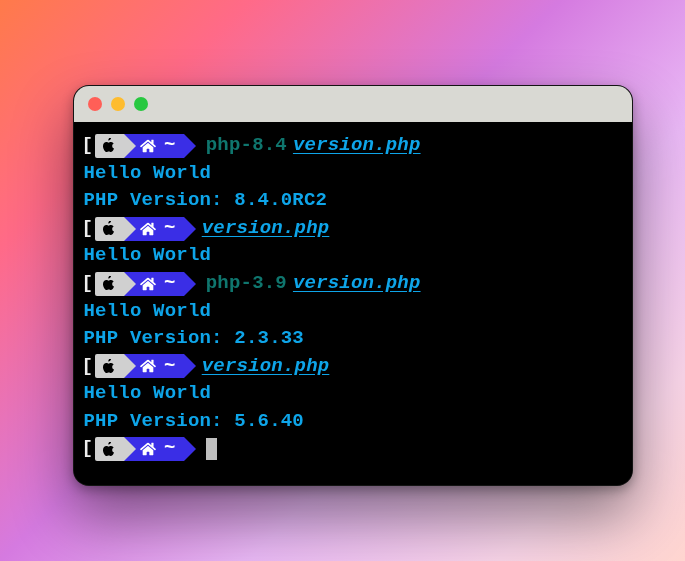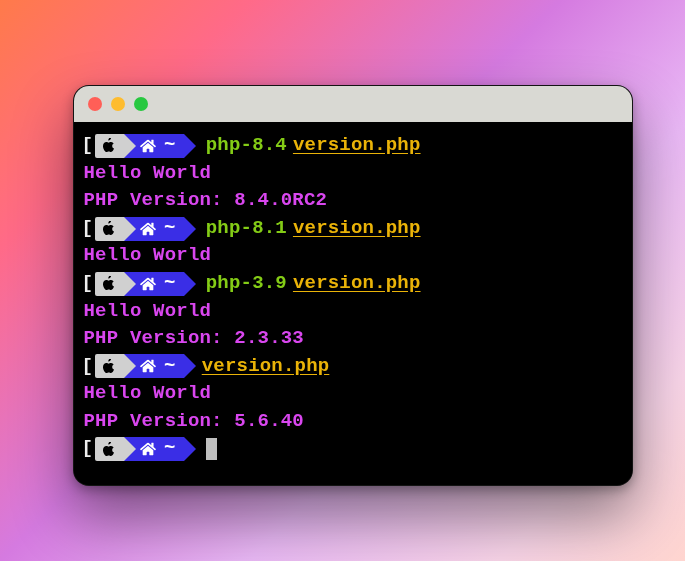--- a/index.html
+++ b/index.html
@@ -65,23 +65,23 @@
   }
   .dir-seg svg { width: 16px; height: 16px; display:block; }
   .dir-tilde { font-weight: 800; }
   .dir-arrow {
     width: 0; height: 0;
     border-top: 12px solid transparent;
     border-bottom: 12px solid transparent;
     border-left: 12px solid #3a2ee6;
     margin-right: 6px;
   }
-  .cmd { color: #84cc16; margin: 0 6px 0 4px; }
-  .arg { color: #eab308; text-decoration: underline; text-underline-offset: 3px; }
-  .out { color: #d946ef; font-weight: 700; padding-left: 2px; }
+  .cmd { color: #0f766e; margin: 0 6px 0 4px; }
+  .arg { color: #0ea5e9; text-decoration: underline; text-underline-offset: 3px; font-style: italic; }
+  .out { color: #0ea5e9; font-weight: 700; padding-left: 2px; }
   .cursor {
     display: inline-block; width: 11px; height: 22px;
     background: #bfbfbf; margin-left: 4px; vertical-align: -3px;
   }
 </style>
 </head>
 <body>
 
 <div class="window">
   <div class="titlebar">
@@ -94,21 +94,21 @@
               <path d="M318.7 268.7c-.2-36.7 16.4-64.4 50-84.8-18.8-26.9-47.2-41.7-84.7-44.6-35.5-2.8-74.3 20.7-88.5 20.7-15 0-49.4-19.7-76.4-19.7C63.3 141.2 4 184.8 4 273.5q0 39.3 14.4 81.2c12.8 36.7 59 126.7 107.2 125.2 25.2-.6 43-17.9 75.8-17.9 31.8 0 48.3 17.9 76.4 17.9 48.6-.7 90.4-82.5 102.6-119.3-65.2-30.7-61.7-90-61.7-91.9zM256 54c20-24 32-57 28-86-26 2-56 18-74 40-16 20-30 50-26 80 28 2 54-14 72-34z"></path>
             </svg></span></span><span class="os-arrow"></span><span class="seg dir-seg"><span><svg viewBox="0 0 576 512" fill="currentColor">
               <path d="M280.4 148.3L96 300.1V464a16 16 0 0016 16l112.1-.3a16 16 0 0015.9-16V368a16 16 0 0116-16h64a16 16 0 0116 16v95.6a16 16 0 0016 16.1L464 480a16 16 0 0016-16V300L295.7 148.3a12.2 12.2 0 00-15.3 0zM571.6 251.5L488 182.6V44.1a12 12 0 00-12-12h-56a12 12 0 00-12 12v72.6L318.5 43a48 48 0 00-61 0L4.3 251.5a12 12 0 00-1.6 16.9l25.5 31a12 12 0 0016.9 1.6l235.2-193.7a12.2 12.2 0 0115.3 0L530.9 301a12 12 0 0016.9-1.6l25.5-31a12 12 0 00-1.7-16.9z"></path>
             </svg></span><span class="dir-tilde">~</span></span><span class="dir-arrow"></span><span class="cmd">php-8.4</span> <span class="arg">version.php</span></div>
       <div class="row out">Hello World</div>
       <div class="row out">PHP Version: 8.4.0RC2</div>
       <div class="row"><span class="bracket">[</span><span class="seg os-seg"><span><svg viewBox="0 0 384 512" fill="currentColor">
               <path d="M318.7 268.7c-.2-36.7 16.4-64.4 50-84.8-18.8-26.9-47.2-41.7-84.7-44.6-35.5-2.8-74.3 20.7-88.5 20.7-15 0-49.4-19.7-76.4-19.7C63.3 141.2 4 184.8 4 273.5q0 39.3 14.4 81.2c12.8 36.7 59 126.7 107.2 125.2 25.2-.6 43-17.9 75.8-17.9 31.8 0 48.3 17.9 76.4 17.9 48.6-.7 90.4-82.5 102.6-119.3-65.2-30.7-61.7-90-61.7-91.9zM256 54c20-24 32-57 28-86-26 2-56 18-74 40-16 20-30 50-26 80 28 2 54-14 72-34z"></path>
             </svg></span></span><span class="os-arrow"></span><span class="seg dir-seg"><span><svg viewBox="0 0 576 512" fill="currentColor">
               <path d="M280.4 148.3L96 300.1V464a16 16 0 0016 16l112.1-.3a16 16 0 0015.9-16V368a16 16 0 0116-16h64a16 16 0 0116 16v95.6a16 16 0 0016 16.1L464 480a16 16 0 0016-16V300L295.7 148.3a12.2 12.2 0 00-15.3 0zM571.6 251.5L488 182.6V44.1a12 12 0 00-12-12h-56a12 12 0 00-12 12v72.6L318.5 43a48 48 0 00-61 0L4.3 251.5a12 12 0 00-1.6 16.9l25.5 31a12 12 0 0016.9 1.6l235.2-193.7a12.2 12.2 0 0115.3 0L530.9 301a12 12 0 0016.9-1.6l25.5-31a12 12 0 00-1.7-16.9z"></path>
-            </svg></span><span class="dir-tilde">~</span></span><span class="dir-arrow"></span><span class="cmd">php-8.1</span> <span class="arg">version.php</span></div>
+            </svg></span><span class="dir-tilde">~</span></span><span class="dir-arrow"></span> <span class="arg">version.php</span></div>
       <div class="row out">Hello World</div>
       <div class="row"><span class="bracket">[</span><span class="seg os-seg"><span><svg viewBox="0 0 384 512" fill="currentColor">
               <path d="M318.7 268.7c-.2-36.7 16.4-64.4 50-84.8-18.8-26.9-47.2-41.7-84.7-44.6-35.5-2.8-74.3 20.7-88.5 20.7-15 0-49.4-19.7-76.4-19.7C63.3 141.2 4 184.8 4 273.5q0 39.3 14.4 81.2c12.8 36.7 59 126.7 107.2 125.2 25.2-.6 43-17.9 75.8-17.9 31.8 0 48.3 17.9 76.4 17.9 48.6-.7 90.4-82.5 102.6-119.3-65.2-30.7-61.7-90-61.7-91.9zM256 54c20-24 32-57 28-86-26 2-56 18-74 40-16 20-30 50-26 80 28 2 54-14 72-34z"></path>
             </svg></span></span><span class="os-arrow"></span><span class="seg dir-seg"><span><svg viewBox="0 0 576 512" fill="currentColor">
               <path d="M280.4 148.3L96 300.1V464a16 16 0 0016 16l112.1-.3a16 16 0 0015.9-16V368a16 16 0 0116-16h64a16 16 0 0116 16v95.6a16 16 0 0016 16.1L464 480a16 16 0 0016-16V300L295.7 148.3a12.2 12.2 0 00-15.3 0zM571.6 251.5L488 182.6V44.1a12 12 0 00-12-12h-56a12 12 0 00-12 12v72.6L318.5 43a48 48 0 00-61 0L4.3 251.5a12 12 0 00-1.6 16.9l25.5 31a12 12 0 0016.9 1.6l235.2-193.7a12.2 12.2 0 0115.3 0L530.9 301a12 12 0 0016.9-1.6l25.5-31a12 12 0 00-1.7-16.9z"></path>
             </svg></span><span class="dir-tilde">~</span></span><span class="dir-arrow"></span><span class="cmd">php-3.9</span> <span class="arg">version.php</span></div>
       <div class="row out">Hello World</div>
       <div class="row out">PHP Version: 2.3.33</div>
       <div class="row"><span class="bracket">[</span><span class="seg os-seg"><span><svg viewBox="0 0 384 512" fill="currentColor">
               <path d="M318.7 268.7c-.2-36.7 16.4-64.4 50-84.8-18.8-26.9-47.2-41.7-84.7-44.6-35.5-2.8-74.3 20.7-88.5 20.7-15 0-49.4-19.7-76.4-19.7C63.3 141.2 4 184.8 4 273.5q0 39.3 14.4 81.2c12.8 36.7 59 126.7 107.2 125.2 25.2-.6 43-17.9 75.8-17.9 31.8 0 48.3 17.9 76.4 17.9 48.6-.7 90.4-82.5 102.6-119.3-65.2-30.7-61.7-90-61.7-91.9zM256 54c20-24 32-57 28-86-26 2-56 18-74 40-16 20-30 50-26 80 28 2 54-14 72-34z"></path>

